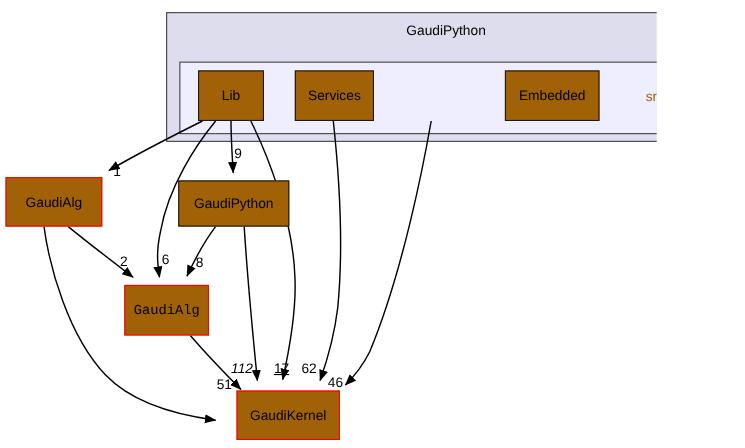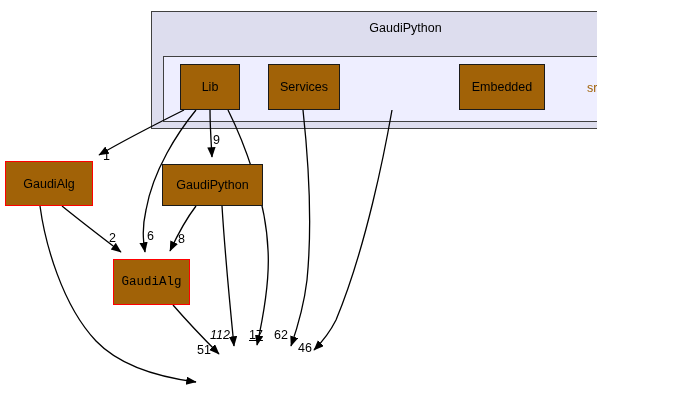--- a/index.html
+++ b/index.html
@@ -125,20 +125,23 @@
   </div>
 
   <div class="node-box black-border" style="left:162px; top:164px; width:101px; height:42px;">
     <span>GaudiPython</span>
   </div>
 
   <div class="node-box red-border" style="left:113px; top:259px; width:77px; height:46px;font-family:Liberation Mono, monospace;">
     <span>GaudiAlg</span>
   </div>
 
+  <div class="node-box red-border" style="left:215px; top:355px; width:94px; height:45px;">
+    <span>GaudiKernel</span>
+  </div>
 
   <div class="edge-label" style="left:103px; top:149px;">1</div>
 
   <div class="edge-label" style="left:213px; top:133px;">9</div>
 
   <div class="edge-label" style="left:147px; top:229px;">6</div>
 
   <div class="edge-label" style="left:249px; top:328px;text-decoration:underline;">17</div>
 
   <div class="edge-label" style="left:274px; top:328px;">62</div>

